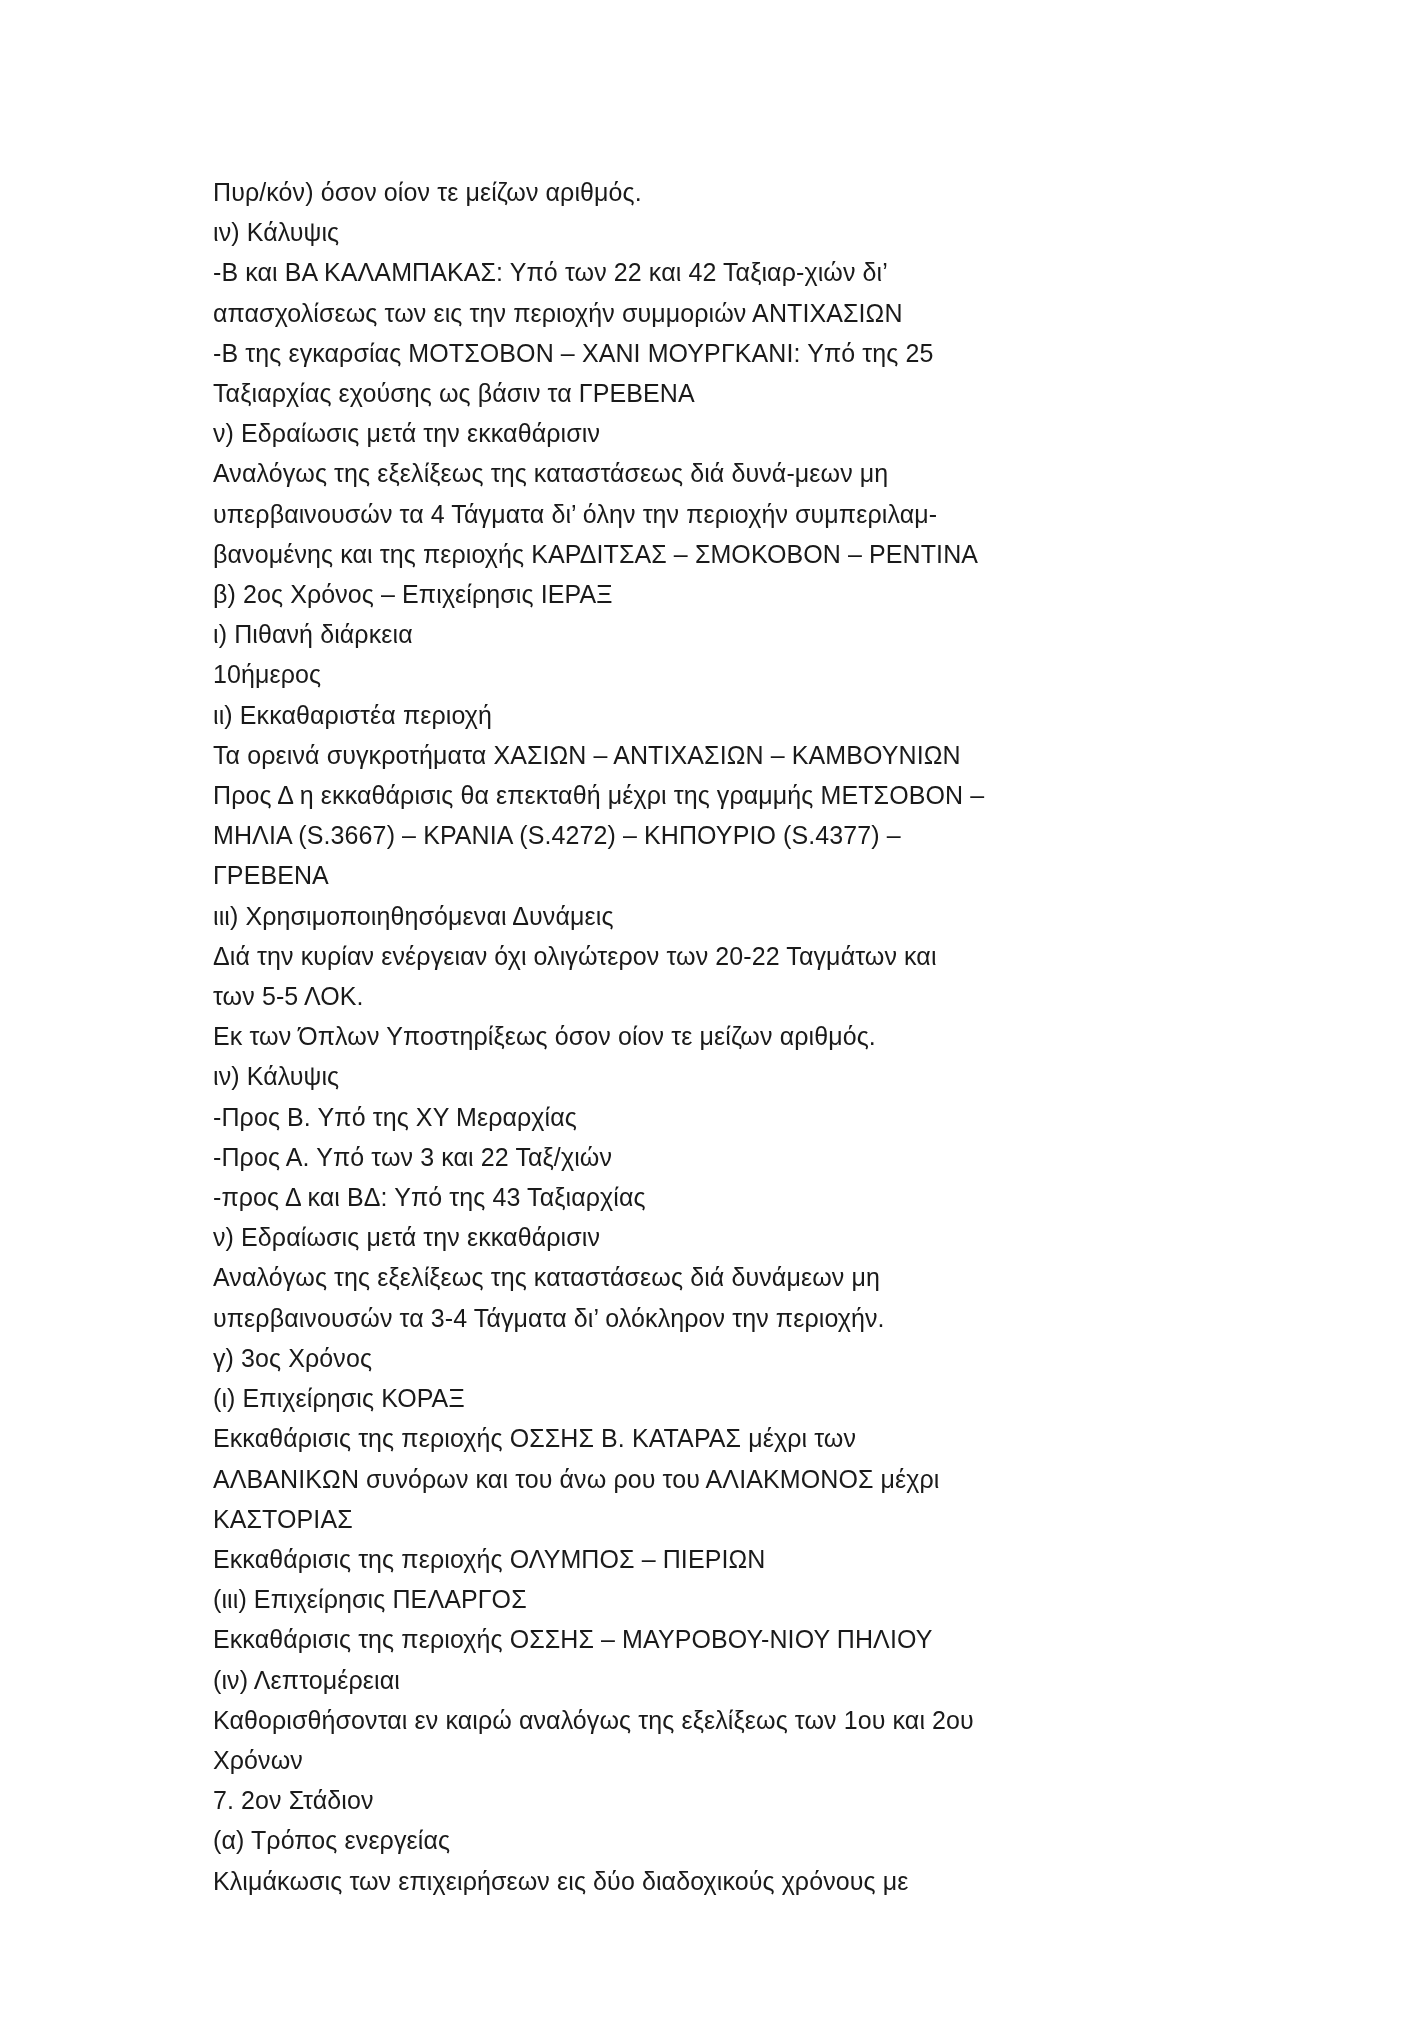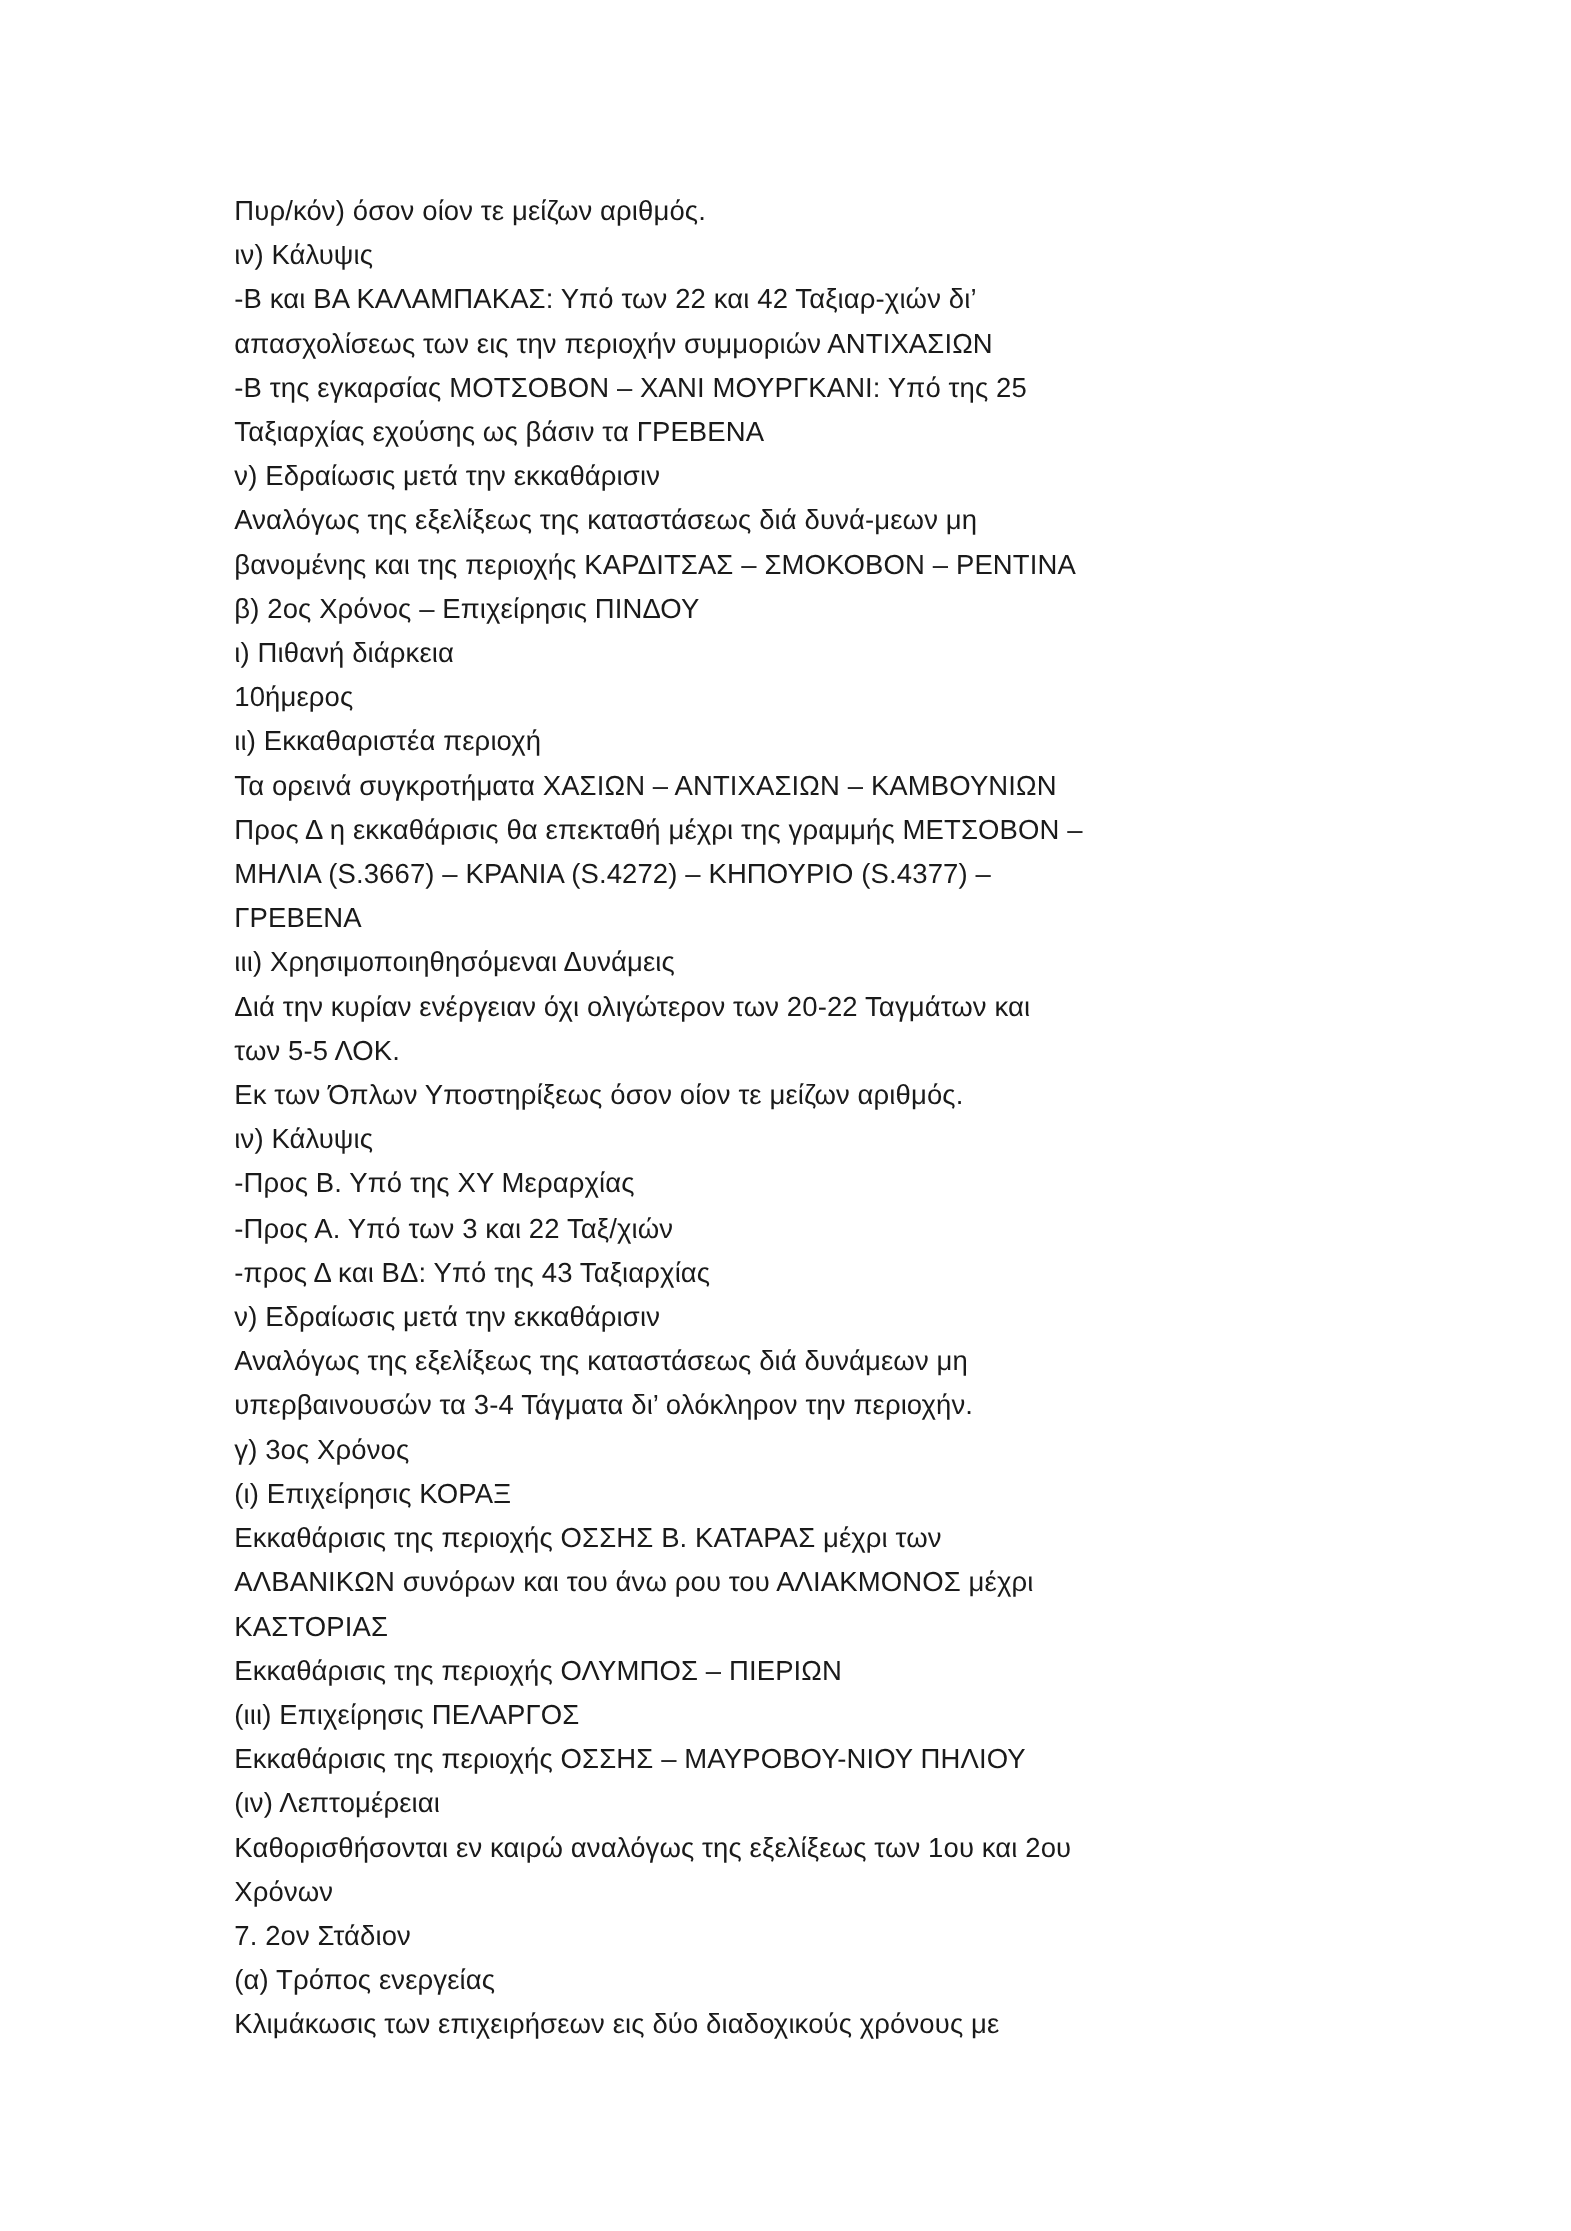--- a/index.html
+++ b/index.html
@@ -36,22 +36,23 @@
 <div class="page">
   <div class="doc-body">
     <div class="doc-line">Πυρ/κόν) όσον οίον τε μείζων αριθμός.</div>
     <div class="doc-line">ιν) Κάλυψις</div>
     <div class="doc-line">-Β και ΒΑ ΚΑΛΑΜΠΑΚΑΣ: Υπό των 22 και 42 Ταξιαρ-χιών δι’</div>
     <div class="doc-line">απασχολίσεως των εις την περιοχήν συμμοριών ΑΝΤΙΧΑΣΙΩΝ</div>
     <div class="doc-line">-Β της εγκαρσίας ΜΟΤΣΟΒΟΝ – ΧΑΝΙ ΜΟΥΡΓΚΑΝΙ: Υπό της 25</div>
     <div class="doc-line">Ταξιαρχίας εχούσης ως βάσιν τα ΓΡΕΒΕΝΑ</div>
     <div class="doc-line">ν) Εδραίωσις μετά την εκκαθάρισιν</div>
     <div class="doc-line">Αναλόγως της εξελίξεως της καταστάσεως διά δυνά-μεων μη</div>
+    <div class="doc-line">υπερβαινουσών τα 4 Τάγματα δι’ όλην την περιοχήν συμπεριλαμ-</div>
     <div class="doc-line">βανομένης και της περιοχής ΚΑΡΔΙΤΣΑΣ – ΣΜΟΚΟΒΟΝ – ΡΕΝΤΙΝΑ</div>
-    <div class="doc-line">β) 2ος Χρόνος – Επιχείρησις ΠΙΝΔΟΥ</div>
+    <div class="doc-line">β) 2ος Χρόνος – Επιχείρησις ΙΕΡΑΞ</div>
     <div class="doc-line">ι) Πιθανή διάρκεια</div>
     <div class="doc-line">10ήμερος</div>
     <div class="doc-line">ιι) Εκκαθαριστέα περιοχή</div>
     <div class="doc-line">Τα ορεινά συγκροτήματα ΧΑΣΙΩΝ – ΑΝΤΙΧΑΣΙΩΝ – ΚΑΜΒΟΥΝΙΩΝ</div>
     <div class="doc-line">Προς Δ η εκκαθάρισις θα επεκταθή μέχρι της γραμμής ΜΕΤΣΟΒΟΝ –</div>
     <div class="doc-line">ΜΗΛΙΑ (S.3667) – ΚΡΑΝΙΑ (S.4272) – ΚΗΠΟΥΡΙΟ (S.4377) –</div>
     <div class="doc-line">ΓΡΕΒΕΝΑ</div>
     <div class="doc-line">ιιι) Χρησιμοποιηθησόμεναι Δυνάμεις</div>
     <div class="doc-line">Διά την κυρίαν ενέργειαν όχι ολιγώτερον των 20-22 Ταγμάτων και</div>
     <div class="doc-line">των 5-5 ΛΟΚ.</div>

